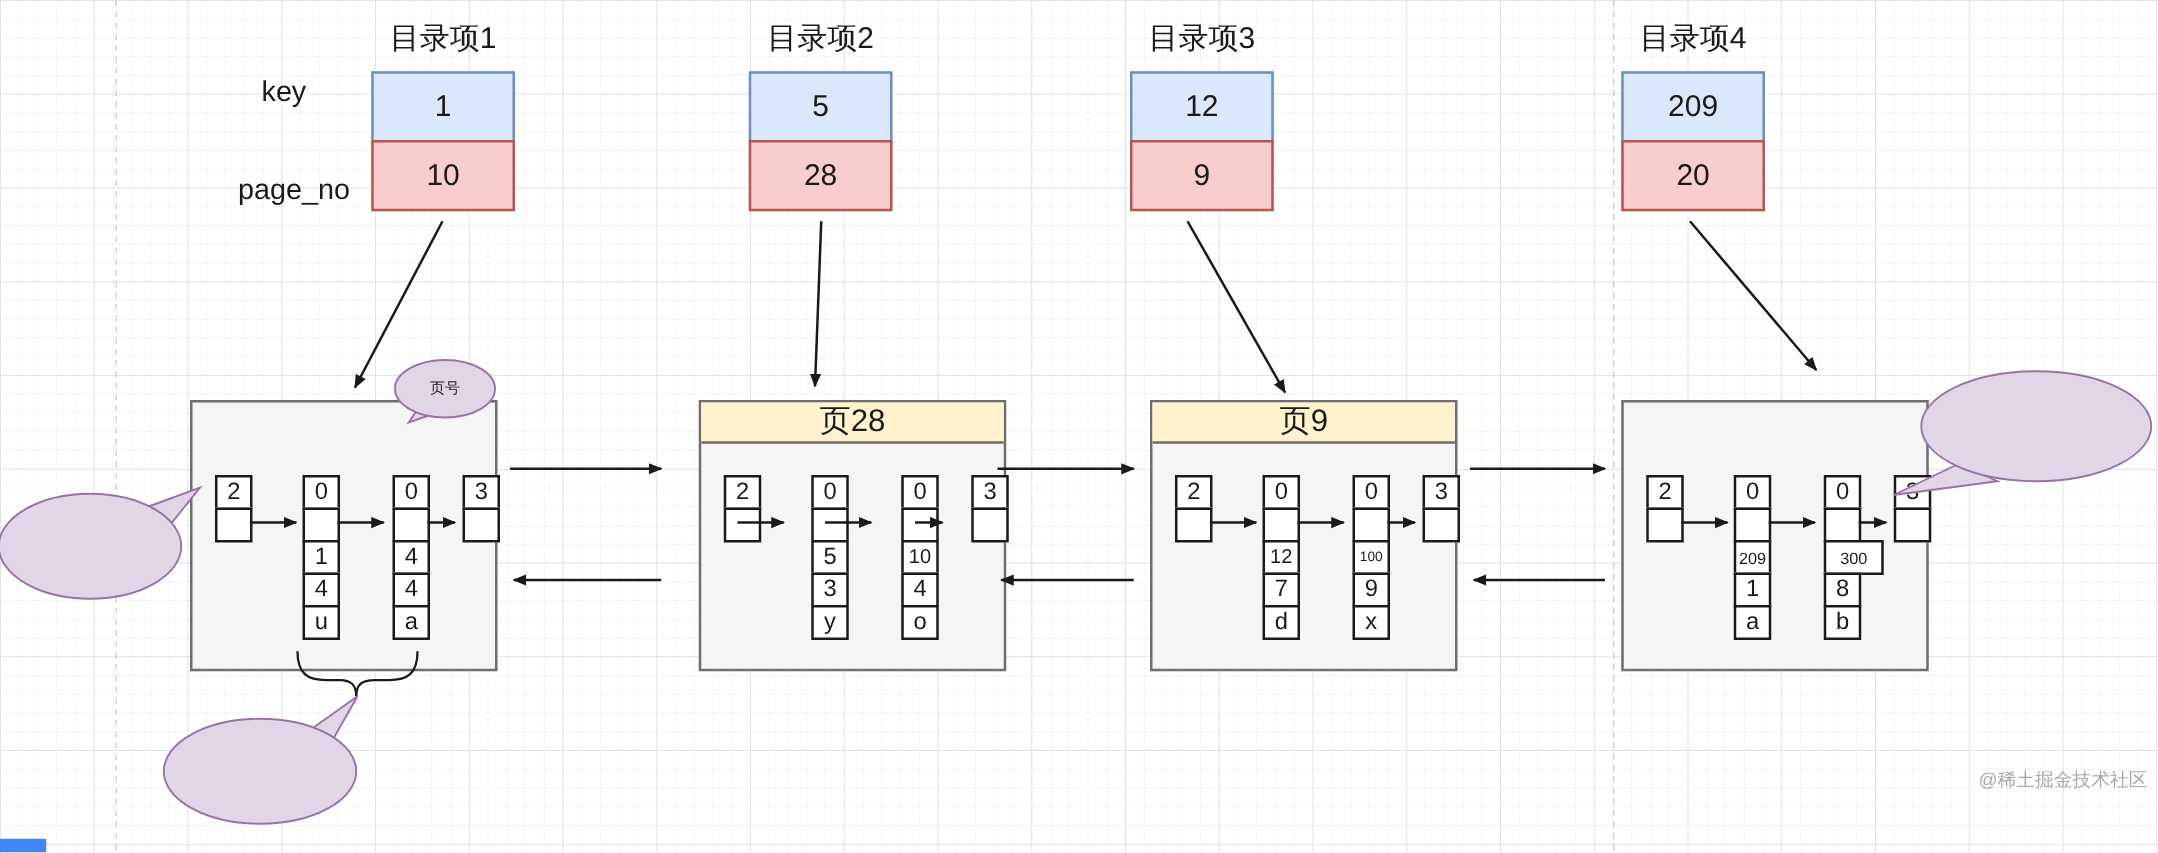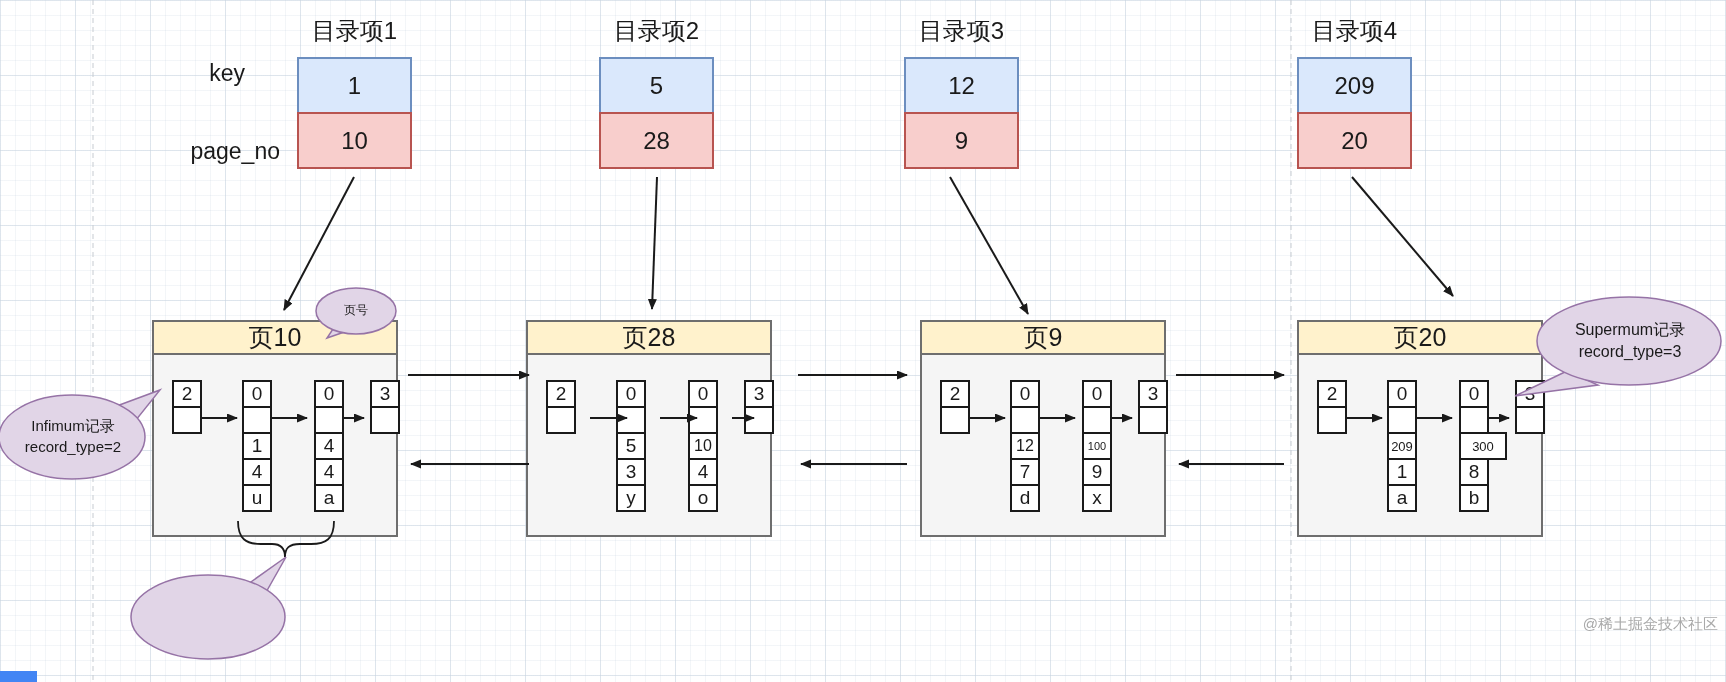--- a/index.html
+++ b/index.html
@@ -65,37 +65,36 @@
     <div class="ekey">12</div>
     <div class="epn">9</div>
   </div>
   <div class="entry" style="left:1297px;">
     <div class="entry-title">目录项4</div>
     <div class="ekey">209</div>
     <div class="epn">20</div>
   </div>
 
   <div class="page" style="left:152px;">
-    <div class="page-header">页10</div>
   <div class="rcell" style="left: 18px; top: 58px; width: 30px; height: 28px; font-size: 19px;">2</div>
       <div class="rcell" style="left: 18px; top: 84px; width: 30px; height: 28px; font-size: 19px;"></div>
       <div class="rcell" style="left: 88px; top: 58px; width: 30px; height: 28px; font-size: 19px;">0</div>
       <div class="rcell" style="left: 88px; top: 84px; width: 30px; height: 28px; font-size: 19px;"></div>
       <div class="rcell" style="left: 88px; top: 110px; width: 30px; height: 28px; font-size: 19px;">1</div>
       <div class="rcell" style="left: 88px; top: 136px; width: 30px; height: 28px; font-size: 19px;">4</div>
       <div class="rcell" style="left: 88px; top: 162px; width: 30px; height: 28px; font-size: 19px;">u</div>
       <div class="rcell" style="left: 160px; top: 58px; width: 30px; height: 28px; font-size: 19px;">0</div>
       <div class="rcell" style="left: 160px; top: 84px; width: 30px; height: 28px; font-size: 19px;"></div>
       <div class="rcell" style="left: 160px; top: 110px; width: 30px; height: 28px; font-size: 19px;">4</div>
       <div class="rcell" style="left: 160px; top: 136px; width: 30px; height: 28px; font-size: 19px;">4</div>
       <div class="rcell" style="left: 160px; top: 162px; width: 30px; height: 28px; font-size: 19px;">a</div>
       <div class="rcell" style="left: 216px; top: 58px; width: 30px; height: 28px; font-size: 19px;">3</div>
       <div class="rcell" style="left: 216px; top: 84px; width: 30px; height: 28px; font-size: 19px;"></div>
     </div>
-  <div class="page" style="left:526px;">
+  <div class="page" style="left:559px;">
     <div class="page-header">页28</div>
   <div class="rcell" style="left: 18px; top: 58px; width: 30px; height: 28px; font-size: 19px;">2</div>
       <div class="rcell" style="left: 18px; top: 84px; width: 30px; height: 28px; font-size: 19px;"></div>
       <div class="rcell" style="left: 88px; top: 58px; width: 30px; height: 28px; font-size: 19px;">0</div>
       <div class="rcell" style="left: 88px; top: 84px; width: 30px; height: 28px; font-size: 19px;"></div>
       <div class="rcell" style="left: 88px; top: 110px; width: 30px; height: 28px; font-size: 19px;">5</div>
       <div class="rcell" style="left: 88px; top: 136px; width: 30px; height: 28px; font-size: 19px;">3</div>
       <div class="rcell" style="left: 88px; top: 162px; width: 30px; height: 28px; font-size: 19px;">y</div>
       <div class="rcell" style="left: 160px; top: 58px; width: 30px; height: 28px; font-size: 19px;">0</div>
       <div class="rcell" style="left: 160px; top: 84px; width: 30px; height: 28px; font-size: 19px;"></div>
@@ -116,21 +115,20 @@
       <div class="rcell" style="left: 88px; top: 162px; width: 30px; height: 28px; font-size: 19px;">d</div>
       <div class="rcell" style="left: 160px; top: 58px; width: 30px; height: 28px; font-size: 19px;">0</div>
       <div class="rcell" style="left: 160px; top: 84px; width: 30px; height: 28px; font-size: 19px;"></div>
       <div class="rcell" style="left: 160px; top: 110px; width: 30px; height: 28px; font-size: 11px;">100</div>
       <div class="rcell" style="left: 160px; top: 136px; width: 30px; height: 28px; font-size: 19px;">9</div>
       <div class="rcell" style="left: 160px; top: 162px; width: 30px; height: 28px; font-size: 19px;">x</div>
       <div class="rcell" style="left: 216px; top: 58px; width: 30px; height: 28px; font-size: 19px;">3</div>
       <div class="rcell" style="left: 216px; top: 84px; width: 30px; height: 28px; font-size: 19px;"></div>
     </div>
   <div class="page" style="left:1297px;">
-    <div class="page-header">页20</div>
   <div class="rcell" style="left: 18px; top: 58px; width: 30px; height: 28px; font-size: 19px;">2</div>
       <div class="rcell" style="left: 18px; top: 84px; width: 30px; height: 28px; font-size: 19px;"></div>
       <div class="rcell" style="left: 88px; top: 58px; width: 30px; height: 28px; font-size: 19px;">0</div>
       <div class="rcell" style="left: 88px; top: 84px; width: 30px; height: 28px; font-size: 19px;"></div>
       <div class="rcell" style="left: 88px; top: 110px; width: 30px; height: 28px; font-size: 13px;">209</div>
       <div class="rcell" style="left: 88px; top: 136px; width: 30px; height: 28px; font-size: 19px;">1</div>
       <div class="rcell" style="left: 88px; top: 162px; width: 30px; height: 28px; font-size: 19px;">a</div>
       <div class="rcell" style="left: 160px; top: 58px; width: 30px; height: 28px; font-size: 19px;">0</div>
       <div class="rcell" style="left: 160px; top: 84px; width: 30px; height: 28px; font-size: 19px;"></div>
       <div class="rcell" style="left: 160px; top: 110px; width: 48px; height: 28px; font-size: 13px;">300</div>
@@ -192,24 +190,16 @@
       <path d="M 114,407 L 160,390 L 132,425 Z"></path>
       <ellipse cx="72" cy="437" rx="73" ry="42"></ellipse>
       <path d="M 1567,371 L 1515,396 L 1598,385 Z"></path>
       <ellipse cx="1629" cy="341" rx="92" ry="44"></ellipse>
       <path d="M 248,584 L 286,557 L 265,594 Z"></path>
       <ellipse cx="208" cy="617" rx="77" ry="42"></ellipse>
     </g>
   </svg>
 
   <div class="bubble-text bt-pageno">页号</div>
-  <div class="bubble-text bt-inf">
-    <div>Infimum记录</div>
-    <div>record_type=2</div>
-  </div>
-  <div class="bubble-text bt-sup">
-    <div>Supermum记录</div>
-    <div>record_type=3</div>
-  </div>
 
   <div class="watermark">@稀土掘金技术社区</div>
   <div class="corner-blue"></div>
 </div>
 
 </body></html>

